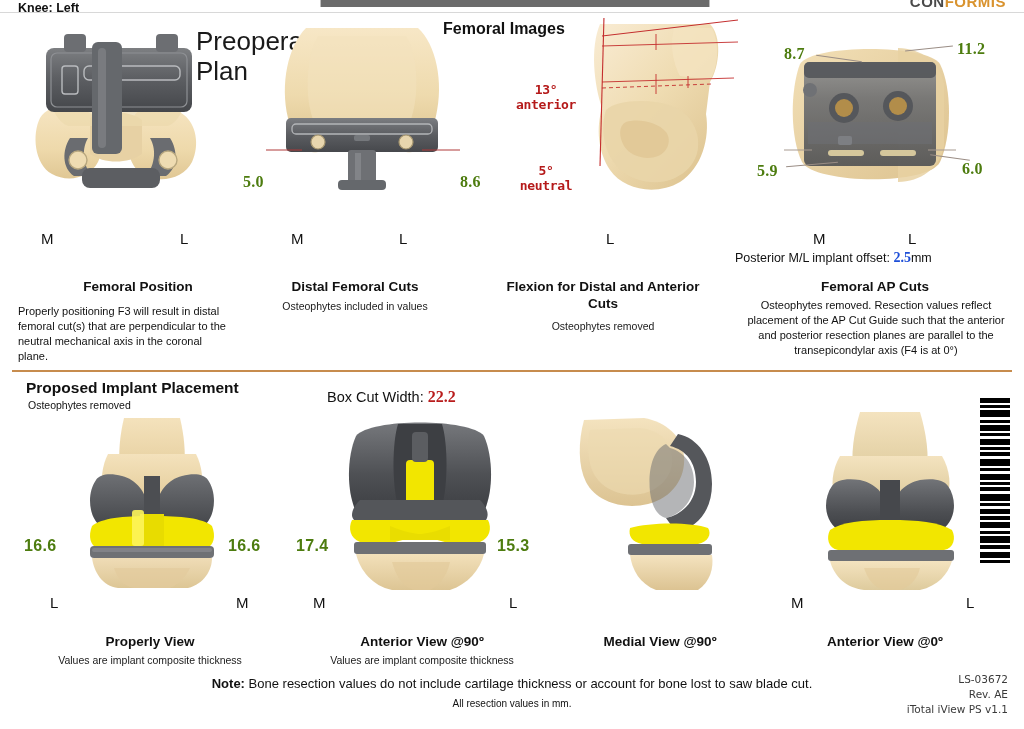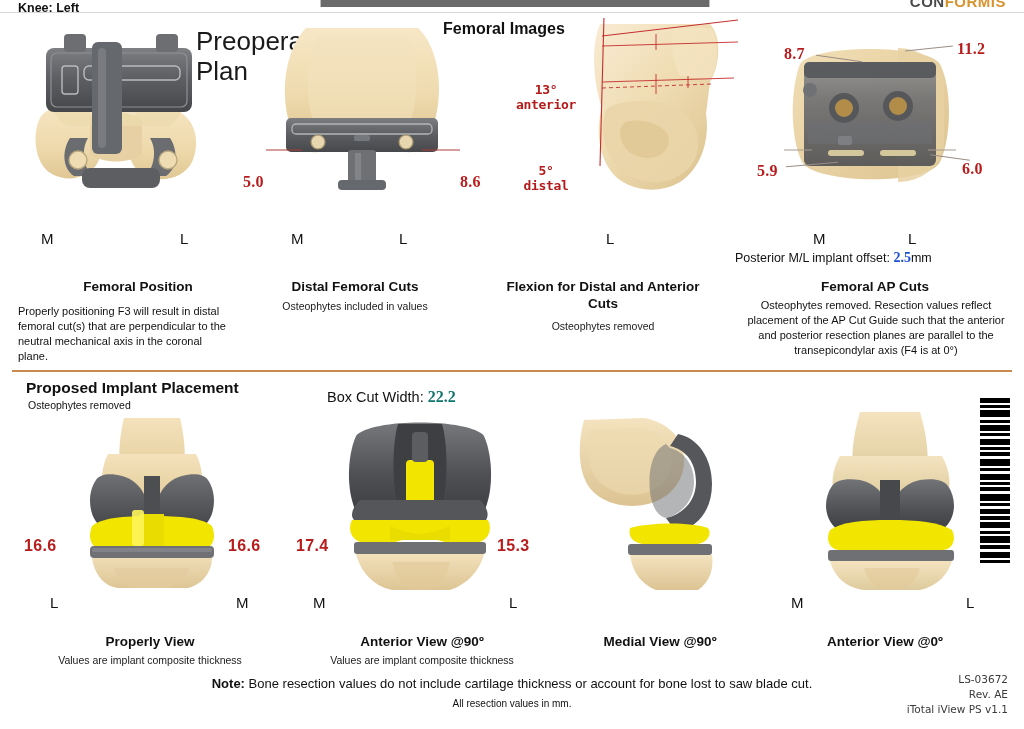--- a/index.html
+++ b/index.html
@@ -68,21 +68,21 @@
   .section-title-femoral {
     position: absolute;
     left: 443px; top: 20px;
     font-size: 16px;
     font-weight: bold;
   }
 
   
   .meas {
     position: absolute;
-    color: #b91c1c;
+    color: #4d7c0f;
     font-weight: bold;
     font-family: "Liberation Serif", serif;
     font-size: 16px;
     letter-spacing: .3px;
   }
   .meas.sans {
     font-family: "Liberation Sans", sans-serif;
   }
   .angle {
     position: absolute;
@@ -149,21 +149,21 @@
     left: 28px; top: 399px;
     font-size: 10.5px;
   }
   .boxcut {
     position: absolute;
     left: 327px; top: 388px;
     font-size: 14.5px;
     color: #111;
   }
   .boxcut b {
-    color: #0f766e;
+    color: #b91c1c;
     font-weight: bold;
     font-family: "Liberation Serif", serif;
     font-size: 16px;
   }
 
   .barcode {
     position: absolute;
     left: 980px; top: 398px;
     width: 30px; height: 162px;
   }
@@ -333,21 +333,21 @@
       <line x1="96" y1="56" x2="96" y2="76" stroke="#c42e2e" stroke-width=".9"></line>
       <line x1="128" y1="58" x2="128" y2="70" stroke="#c42e2e" stroke-width=".9"></line>
     </svg>
   </div>
   <div class="angle" style="left:505px; top:82px; width:82px;">
     <span>13°</span><br>
     <span>anterior</span>
   </div>
   <div class="angle" style="left:505px; top:163px; width:82px;">
     <span>5°</span><br>
-    <span>distal</span>
+    <span>neutral</span>
   </div>
   <div class="ml" style="left:606px; top:230px;">L</div>
   <div class="cap-title" style="left:497px; top:278px; width:212px;">Flexion for Distal and Anterior Cuts</div>
   <div class="cap-sub" style="left:497px; top:319px; width:212px;">Osteophytes removed</div>
 
   <div class="art" style="left:780px; top:38px;">
     <svg width="180" height="170" viewBox="0 0 180 170">
       <defs>
         <linearGradient id="boneD" x1="0" y1="0" x2="1" y2="1">
           <stop offset="0%" stop-color="#f2dfb6"></stop>

